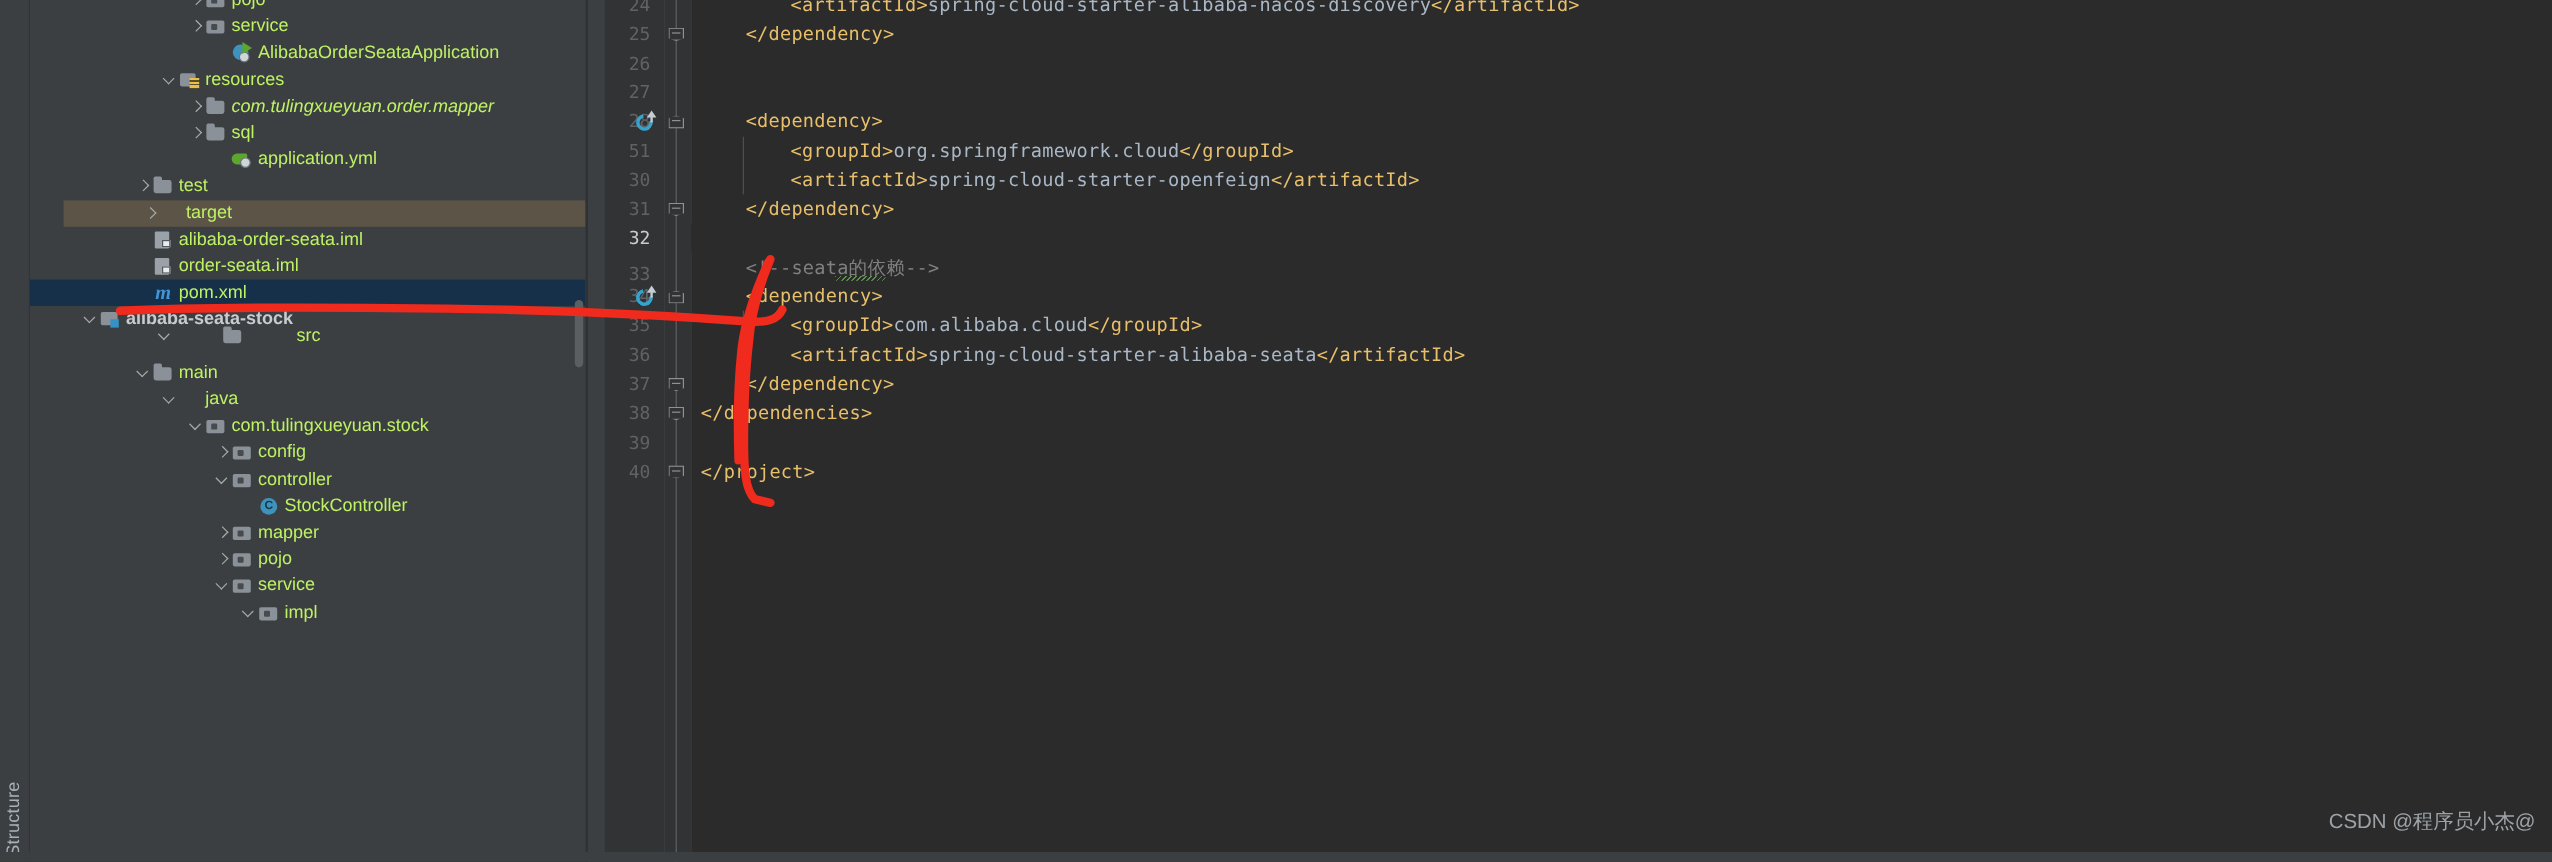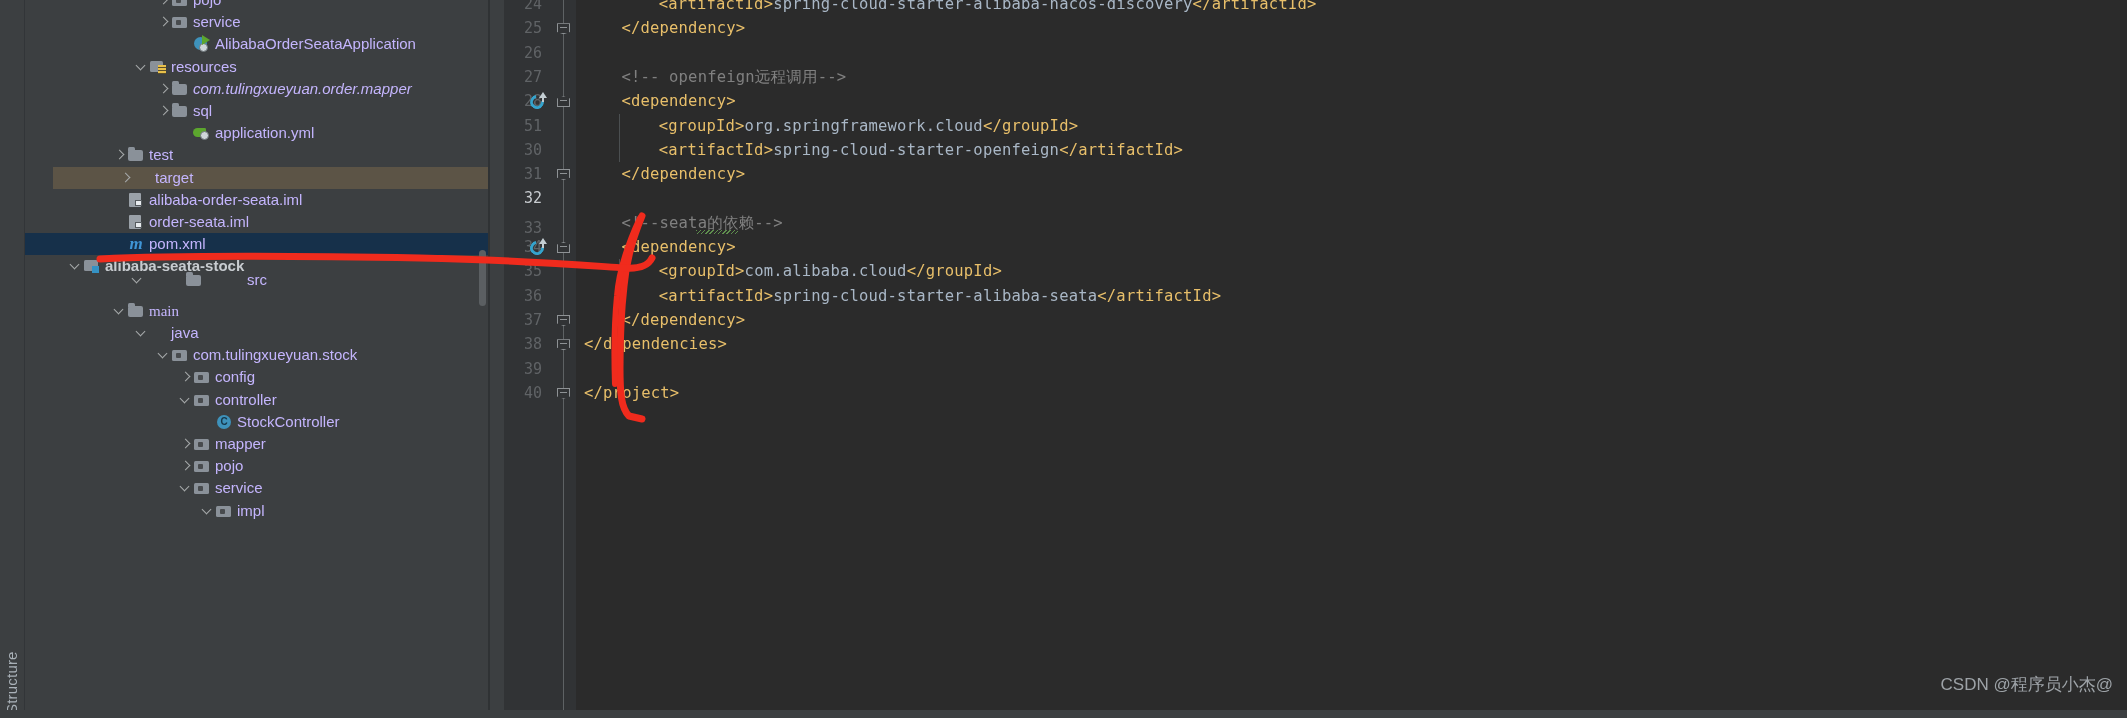--- a/index.html
+++ b/index.html
@@ -223,21 +223,21 @@
     background:#3e92bb;
   }
   .ico.class-c .c-letter {
     position:absolute; left:2px; top:4px;
     width:14px; height:14px;
     line-height:14px; text-align:center;
     font-size:10px; font-weight:700; color:#16374a;
     font-family:"Liberation Sans", sans-serif;
   }
 
-  .label { color:#c4b5fd; font-size:15px; }
+  .label { color:#bef264; font-size:15px; }
   .label.bold { font-weight:700; color:#c8ccd0; }
 
   
   #tree-scroll {
     position: absolute;
     right: 2px; top: 250px;
     width: 7px; height: 56px;
     background: #5b5f62;
     border-radius: 4px;
   }
@@ -486,21 +486,21 @@
           <div class="arrow down"></div>
           <div class="ico module-folder"></div>
           <span class="label bold">alibaba-seata-stock</span>
         </div>
         <div class="row" style="position: absolute; left: 0px; right: 0px; top: 269px; gap: 40px;">
           <div style="width: 66px; flex: 0 0 66px;"></div>
           <div class="arrow down"></div>
           <div class="ico folder"></div>
           <span class="label">src</span>
         </div>
-        <div class="row" style="position: absolute; left: 0px; right: 0px; top: 299.8px; font-family: Liberation Serif, serif;">
+        <div class="row" style="position: absolute; left: 0px; right: 0px; top: 299.8px;">
           <div style="width: 88px; flex: 0 0 88px;"></div>
           <div class="arrow down"></div>
           <div class="ico folder"></div>
           <span class="label">main</span>
         </div>
         <div class="row" style="position: absolute; left: 0px; right: 0px; top: 322px;">
           <div style="width: 110px; flex: 0 0 110px;"></div>
           <div class="arrow down"></div>
           <div class="ico folder-blue"></div>
           <span class="label">java</span>
@@ -620,21 +620,20 @@
         <div class="fold cap-bottom" style="top: 385.8px;">
           <div class="box"></div>
           <div class="minus"></div>
         </div>
       </div>
     <div class="current-line-bg" style="top: 186.4px;"></div>
       <div id="code-area">
         <div class="code-line" style="top: -8px; padding-left: 82.8px;"><span class="tag">&lt;artifactId&gt;</span><span class="txt">spring-cloud-starter-alibaba-nacos-discovery</span><span class="tag">&lt;/artifactId&gt;</span></div>
         <div class="code-line" style="top: 16.3px; padding-left: 45.4px;"><span class="tag">&lt;/dependency&gt;</span></div>
         <div class="code-line" style="top: 40.6px; padding-left: 8px;"></div>
-        <div class="code-line" style="top: 64.9px; padding-left: 45.4px;"><span class="cmt">&lt;!-- openfeign远程调用--&gt;</span></div>
         <div class="code-line" style="top: 89.2px; padding-left: 45.4px;"><span class="tag">&lt;dependency&gt;</span></div>
         <div class="code-line" style="top: 113.5px; padding-left: 82.8px;"><span class="tag">&lt;groupId&gt;</span><span class="txt">org.springframework.cloud</span><span class="tag">&lt;/groupId&gt;</span></div>
         <div class="code-line" style="top: 137.8px; padding-left: 82.8px;"><span class="tag">&lt;artifactId&gt;</span><span class="txt">spring-cloud-starter-openfeign</span><span class="tag">&lt;/artifactId&gt;</span></div>
         <div class="code-line" style="top: 162.1px; padding-left: 45.4px;"><span class="tag">&lt;/dependency&gt;</span></div>
         <div class="code-line" style="top: 186.4px; padding-left: 8px;"></div>
         <div class="code-line" style="top: 210.7px; padding-left: 45.4px;"><span class="cmt">&lt;!--seata的依赖--&gt;</span></div>
         <div class="squiggle" style="left: 120.2px; top: 229.7px; width: 42px;"></div>
         <div class="code-line" style="top: 235px; padding-left: 45.4px;"><span class="tag">&lt;dependency&gt;</span></div>
         <div class="code-line" style="top: 259.3px; padding-left: 82.8px;"><span class="tag">&lt;groupId&gt;</span><span class="txt">com.alibaba.cloud</span><span class="tag">&lt;/groupId&gt;</span></div>
         <div class="code-line" style="top: 283.6px; padding-left: 82.8px;"><span class="tag">&lt;artifactId&gt;</span><span class="txt">spring-cloud-starter-alibaba-seata</span><span class="tag">&lt;/artifactId&gt;</span></div>

